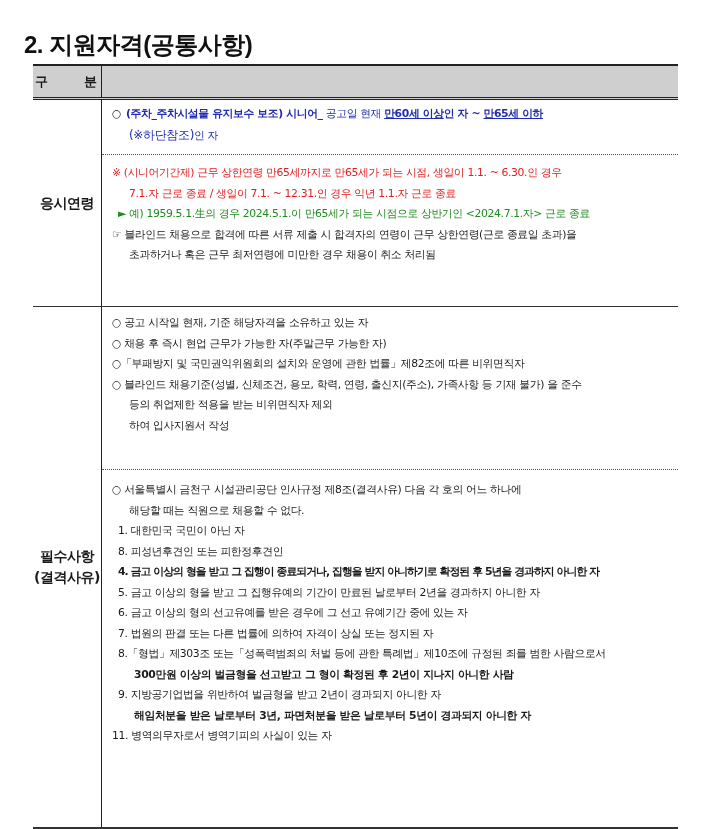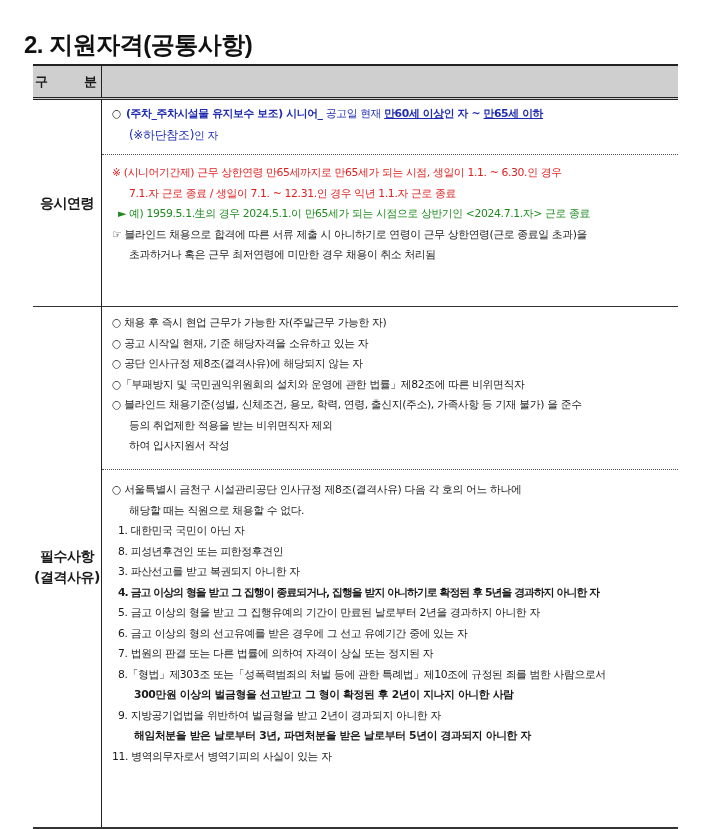--- a/index.html
+++ b/index.html
@@ -80,47 +80,45 @@
           <span class="bullet bold" style="color:#111">○</span><span class="b">(주차_주차시설물 유지보수 보조) 시니어_</span><span> 공고일 현재 </span><span class="b u">만60세 이상</span><span class="b">인 자 ~ </span><span class="b u">만65세 이하</span>
         </div>
         <div class="line blue ind">
           <span class="small">(※하단참조)</span><span>인 자</span>
         </div>
       </div>
       <div class="block" style="padding-top:8px;">
         <div class="line red">※ (시니어기간제) 근무 상한연령 만65세까지로 만65세가 되는 시점, 생일이 1.1. ~ 6.30.인 경우</div>
         <div class="line red ind">7.1.자 근로 종료 / 생일이 7.1. ~ 12.31.인 경우 익년 1.1.자 근로 종료</div>
         <div class="line green ind2">► 예) 1959.5.1.生의 경우 2024.5.1.이 만65세가 되는 시점으로 상반기인 &lt;2024.7.1.자&gt; 근로 종료</div>
-        <div class="line">☞ 블라인드 채용으로 합격에 따른 서류 제출 시 아니하기로 연령이 근무 상한연령(근로 종료일 초과)을</div>
+        <div class="line">☞ 블라인드 채용으로 합격에 따른 서류 제출 시 합격자의 연령이 근무 상한연령(근로 종료일 초과)을</div>
         <div class="line ind">초과하거나 혹은 근무 최저연령에 미만한 경우 채용이 취소 처리됨</div>
       </div>
     </div>
   </div>
 
   <div class="row last" style="height:520px;">
     <div class="lab">
       <span>필수사항</span>
       <span>(결격사유)</span>
     </div>
     <div class="body">
       <div class="block dotted" style="height:150px;padding-top:6px;">
+        <div class="line">○ 공고 시작일 현재, 기준 해당자격을 소유하고 있는 자</div>
         <div class="line">○ 채용 후 즉시 현업 근무가 가능한 자(주말근무 가능한 자)</div>
-        <div class="line">○ 공고 시작일 현재, 기준 해당자격을 소유하고 있는 자</div>
-        <div class="line">○ 공단 인사규정 제8조(결격사유)에 해당되지 않는 자</div>
         <div class="line">○「부패방지 및 국민권익위원회의 설치와 운영에 관한 법률」제82조에 따른 비위면직자</div>
         <div class="line">○ 블라인드 채용기준(성별, 신체조건, 용모, 학력, 연령, 출신지(주소), 가족사항 등 기재 불가) 을 준수</div>
         <div class="line ind">등의 취업제한 적용을 받는 비위면직자 제외</div>
         <div class="line ind">하여 입사지원서 작성</div>
       </div>
       <div class="block" style="padding-top:10px;">
         <div class="line">○ 서울특별시 금천구 시설관리공단 인사규정 제8조(결격사유) 다음 각 호의 어느 하나에</div>
         <div class="line ind">해당할 때는 직원으로 채용할 수 없다.</div>
         <div class="line ind2">1. 대한민국 국민이 아닌 자</div>
         <div class="line ind2">8. 피성년후견인 또는 피한정후견인</div>
-        <div class="line ind2">3. 파산선고를 받고 복권되지 아니한 자</div>
         <div class="line ind2" style="letter-spacing:-0.9px;font-weight:bold;">4. 금고 이상의 형을 받고 그 집행이 종료되거나, 집행을 받지 아니하기로 확정된 후 5년을 경과하지 아니한 자</div>
         <div class="line ind2">5. 금고 이상의 형을 받고 그 집행유예의 기간이 만료된 날로부터 2년을 경과하지 아니한 자</div>
         <div class="line ind2">6. 금고 이상의 형의 선고유예를 받은 경우에 그 선고 유예기간 중에 있는 자</div>
         <div class="line ind2">7. 법원의 판결 또는 다른 법률에 의하여 자격이 상실 또는 정지된 자</div>
         <div class="line ind2">8.「형법」제303조 또는「성폭력범죄의 처벌 등에 관한 특례법」제10조에 규정된 죄를 범한 사람으로서</div>
         <div class="line ind3">300만원 이상의 벌금형을 선고받고 그 형이 확정된 후 2년이 지나지 아니한 사람</div>
         <div class="line ind2">9. 지방공기업법을 위반하여 벌금형을 받고 2년이 경과되지 아니한 자</div>
         <div class="line ind3">해임처분을 받은 날로부터 3년, 파면처분을 받은 날로부터 5년이 경과되지 아니한 자</div>
         <div class="line">11. 병역의무자로서 병역기피의 사실이 있는 자</div>
       </div>

